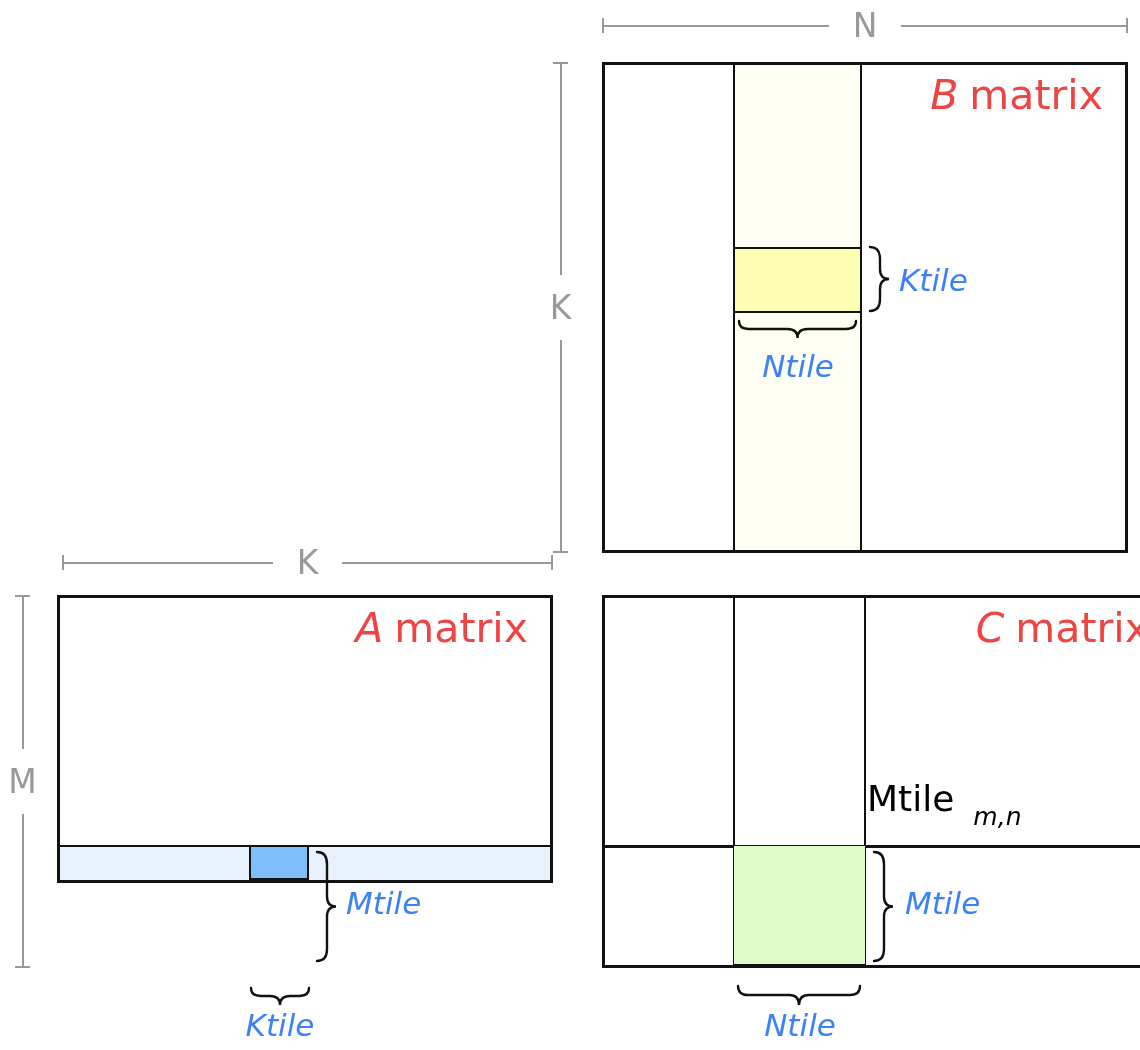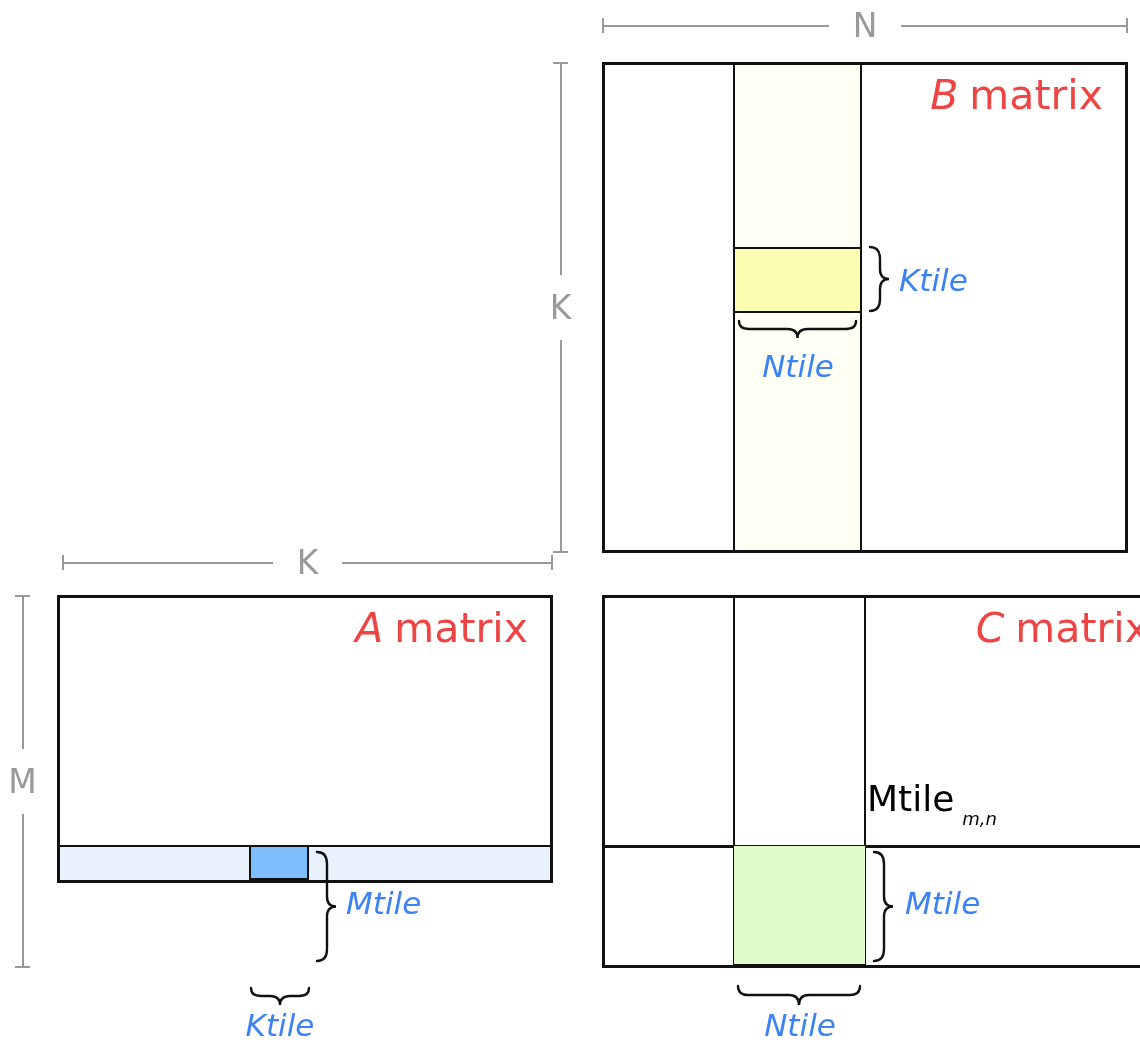--- a/index.html
+++ b/index.html
@@ -43,21 +43,21 @@
   #a-mtile-label{position:absolute;left:286px;top:288px;}
 
   
   .c-vline{position:absolute;top:0;bottom:0;width:1.5px;background:var(--c-line_black);}
   #c-vline-1{left:128px;}
   #c-vline-2{left:259px;}
   #c-rowline{position:absolute;left:0;right:0;top:247px;height:2.5px;background:var(--c-line_black);}
   #c-block-tile{position:absolute;left:128px;width:133px;top:247px;bottom:0;background:var(--c-green_tile);
            border:1.5px solid var(--c-line_black);box-sizing:border-box;}
   #c-block-label{position:absolute;left:262px;top:180px;font-size:36px;color:#000;white-space:nowrap;}
-  #c-block-label .block-sub{font-style:italic;font-size:18px;position:relative;bottom:-6px;margin-left:8px;}
+  #c-block-label .block-sub{font-style:italic;font-size:25px;position:relative;bottom:-6px;margin-left:19px;}
   #c-mtile-brace{position:absolute;left:266px;top:252px;}
   #c-mtile-label{position:absolute;left:300px;top:288px;}
 
   
   .tile-label{font-style:italic;font-size:31px;color:#3b82f6;white-space:nowrap;line-height:1.1;}
 
   
   #a-under-brace{position:absolute;left:249px;top:986px;}
   #a-under-label{position:absolute;left:222px;top:1008px;width:116px;text-align:center;}
   #c-under-brace{position:absolute;left:736px;top:984px;}

